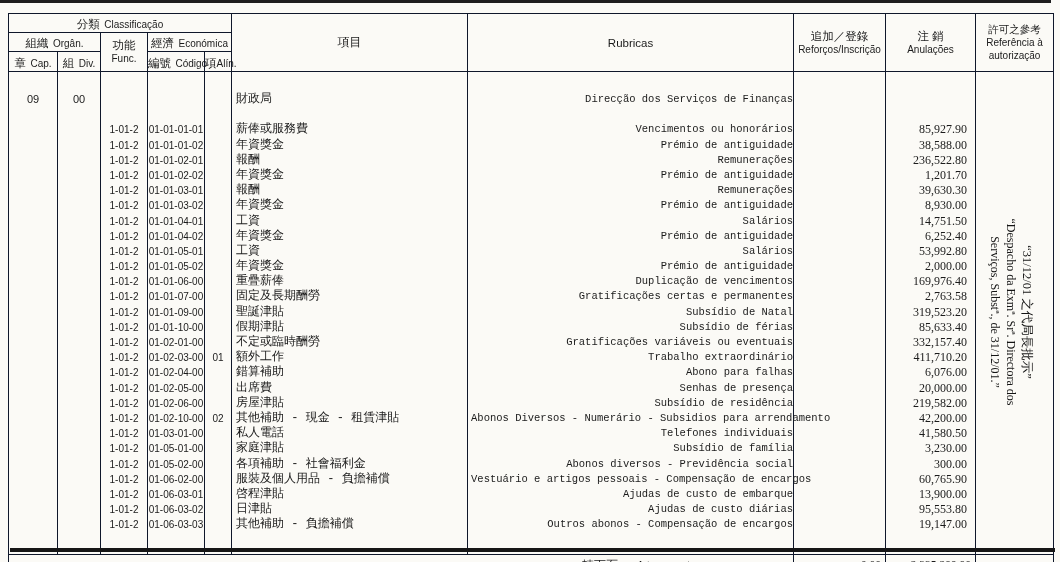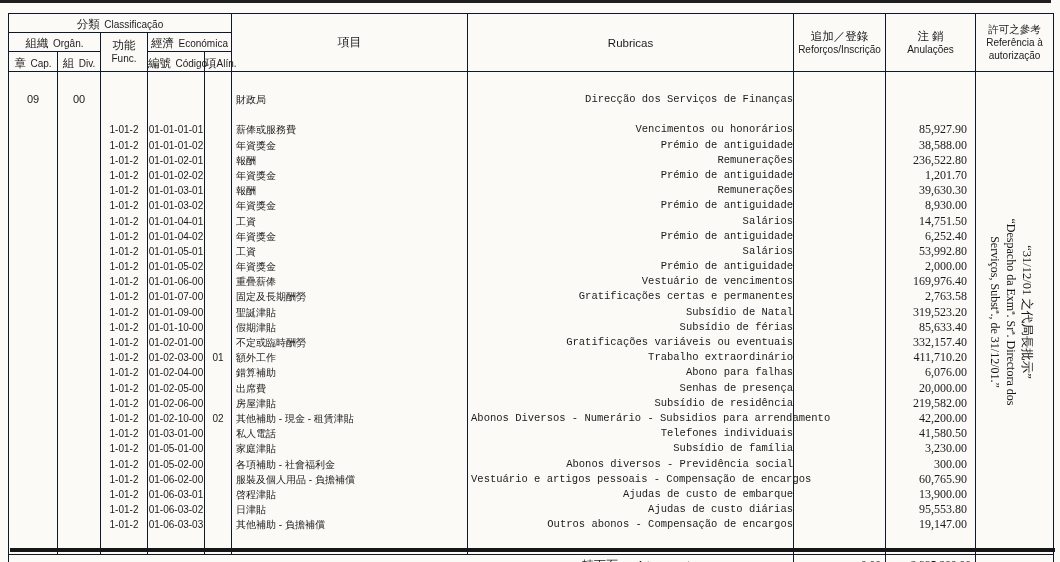--- a/index.html
+++ b/index.html
@@ -32,21 +32,21 @@
   .hdr-stack div{line-height:13px;}
   .nowrap{white-space:nowrap;}
 
   tbody td{vertical-align:top;padding-top:20px;height:462px;}
   .ln{height:15.2px;line-height:15.2px;white-space:nowrap;}
   #col-cap .ln,#col-div .ln{
     text-align:center;font-family:Liberation Sans, sans-serif;font-size:11px;}
   #col-func .ln,#col-code .ln,#col-alin .ln{
     text-align:center;font-family:"Liberation Sans", sans-serif;font-size:10px;}
   #col-item .ln{
-    text-align:left;padding-left:4px;font-family:Liberation Sans, sans-serif;font-size:10px;}
+    text-align:left;padding-left:4px;font-family:Liberation Mono, monospace;font-size:12px;}
   #col-rub .ln{
     text-align:right;padding-left:3px;font-family:Liberation Mono, monospace;font-size:10.5px;}
   #col-anul .ln{
     text-align:right;padding-right:8px;font-family:"Liberation Serif", serif;font-size:12px;}
 
   tfoot tr{height:17px;}
   tfoot td{vertical-align:middle;}
   .foot-label{text-align:right;padding-right:82px;}
   .foot-zh{font-family:"Liberation Serif", serif;font-size:12px;margin-right:18px;}
   .foot-pt{font-family:"Liberation Sans", sans-serif;font-style:italic;font-size:11px;}
@@ -252,21 +252,21 @@
             <div class="ln">Vencimentos ou honorários</div>
             <div class="ln">Prémio de antiguidade</div>
             <div class="ln">Remunerações</div>
             <div class="ln">Prémio de antiguidade</div>
             <div class="ln">Remunerações</div>
             <div class="ln">Prémio de antiguidade</div>
             <div class="ln">Salários</div>
             <div class="ln">Prémio de antiguidade</div>
             <div class="ln">Salários</div>
             <div class="ln">Prémio de antiguidade</div>
-            <div class="ln">Vestuário de vencimentos</div>
+            <div class="ln">Duplicação de vencimentos</div>
             <div class="ln">Gratificações certas e permanentes</div>
             <div class="ln">Subsídio de Natal</div>
             <div class="ln">Subsídio de férias</div>
             <div class="ln">Gratificações variáveis ou  eventuais</div>
             <div class="ln">Trabalho extraordinário</div>
             <div class="ln">Abono para falhas</div>
             <div class="ln">Senhas de presença</div>
             <div class="ln">Subsídio de residência</div>
             <div class="ln">Abonos Diversos - Numerário - Subsidios para arrendamento</div>
             <div class="ln">Telefones individuais</div>

